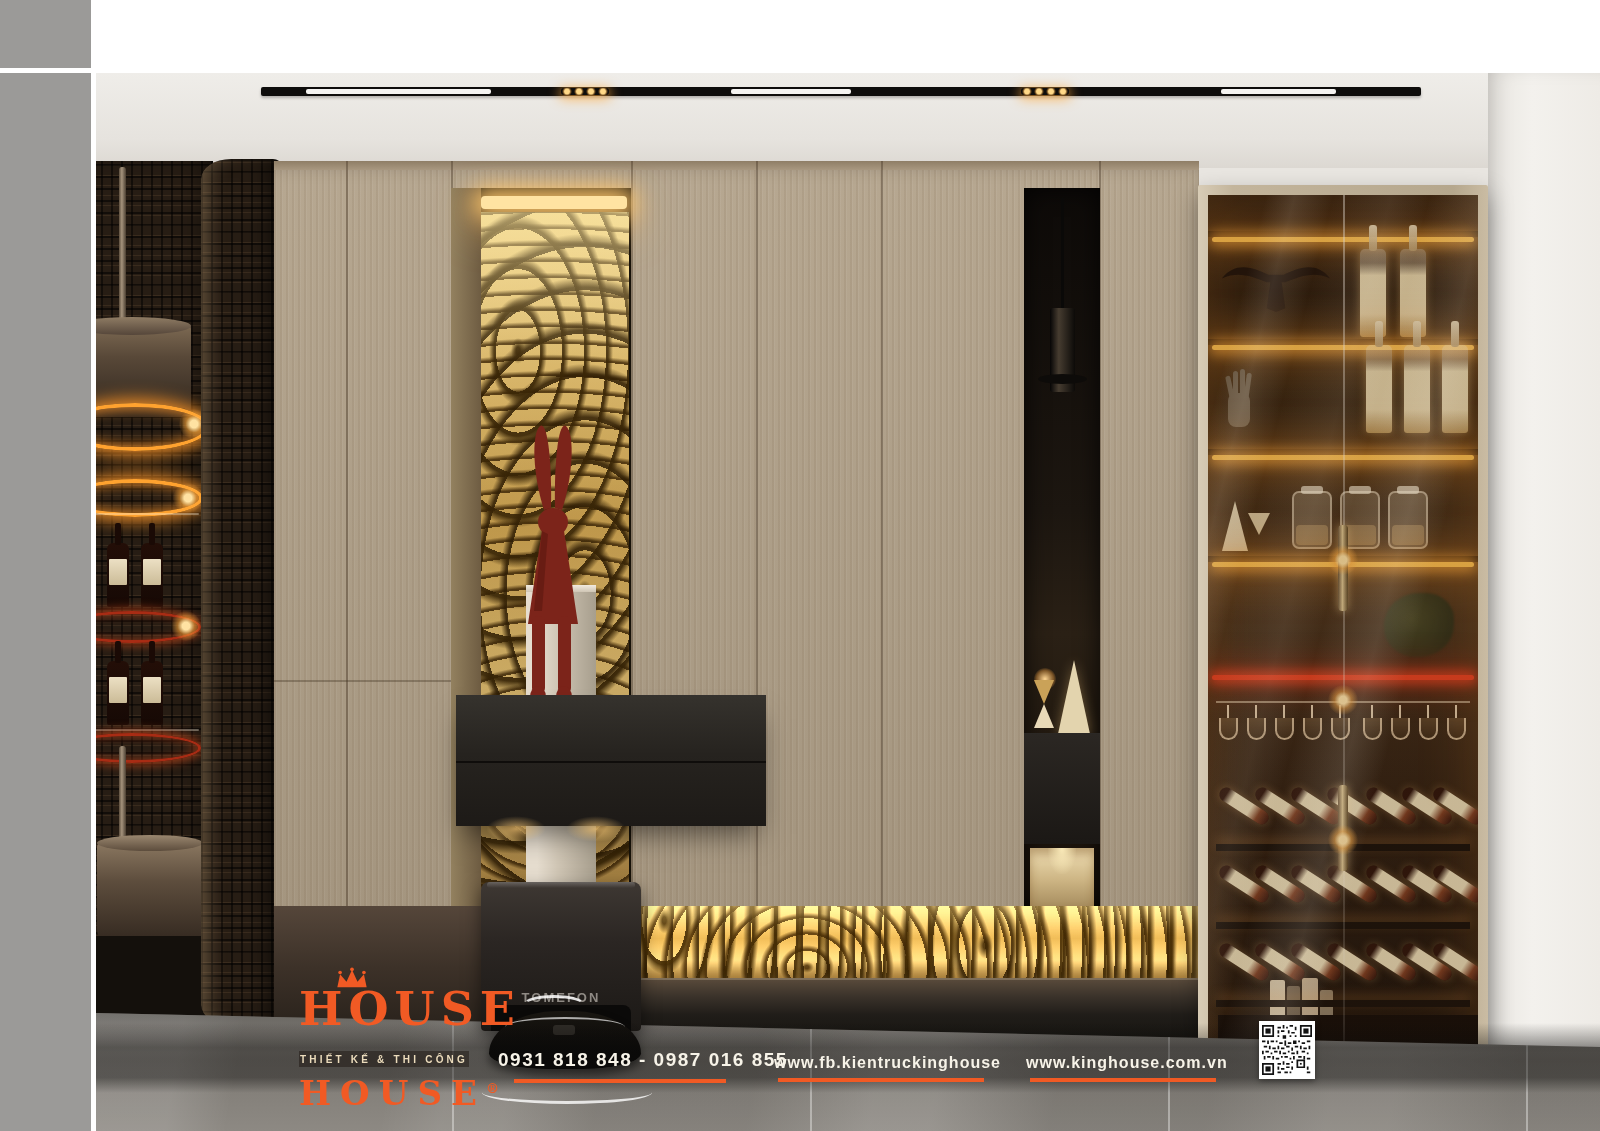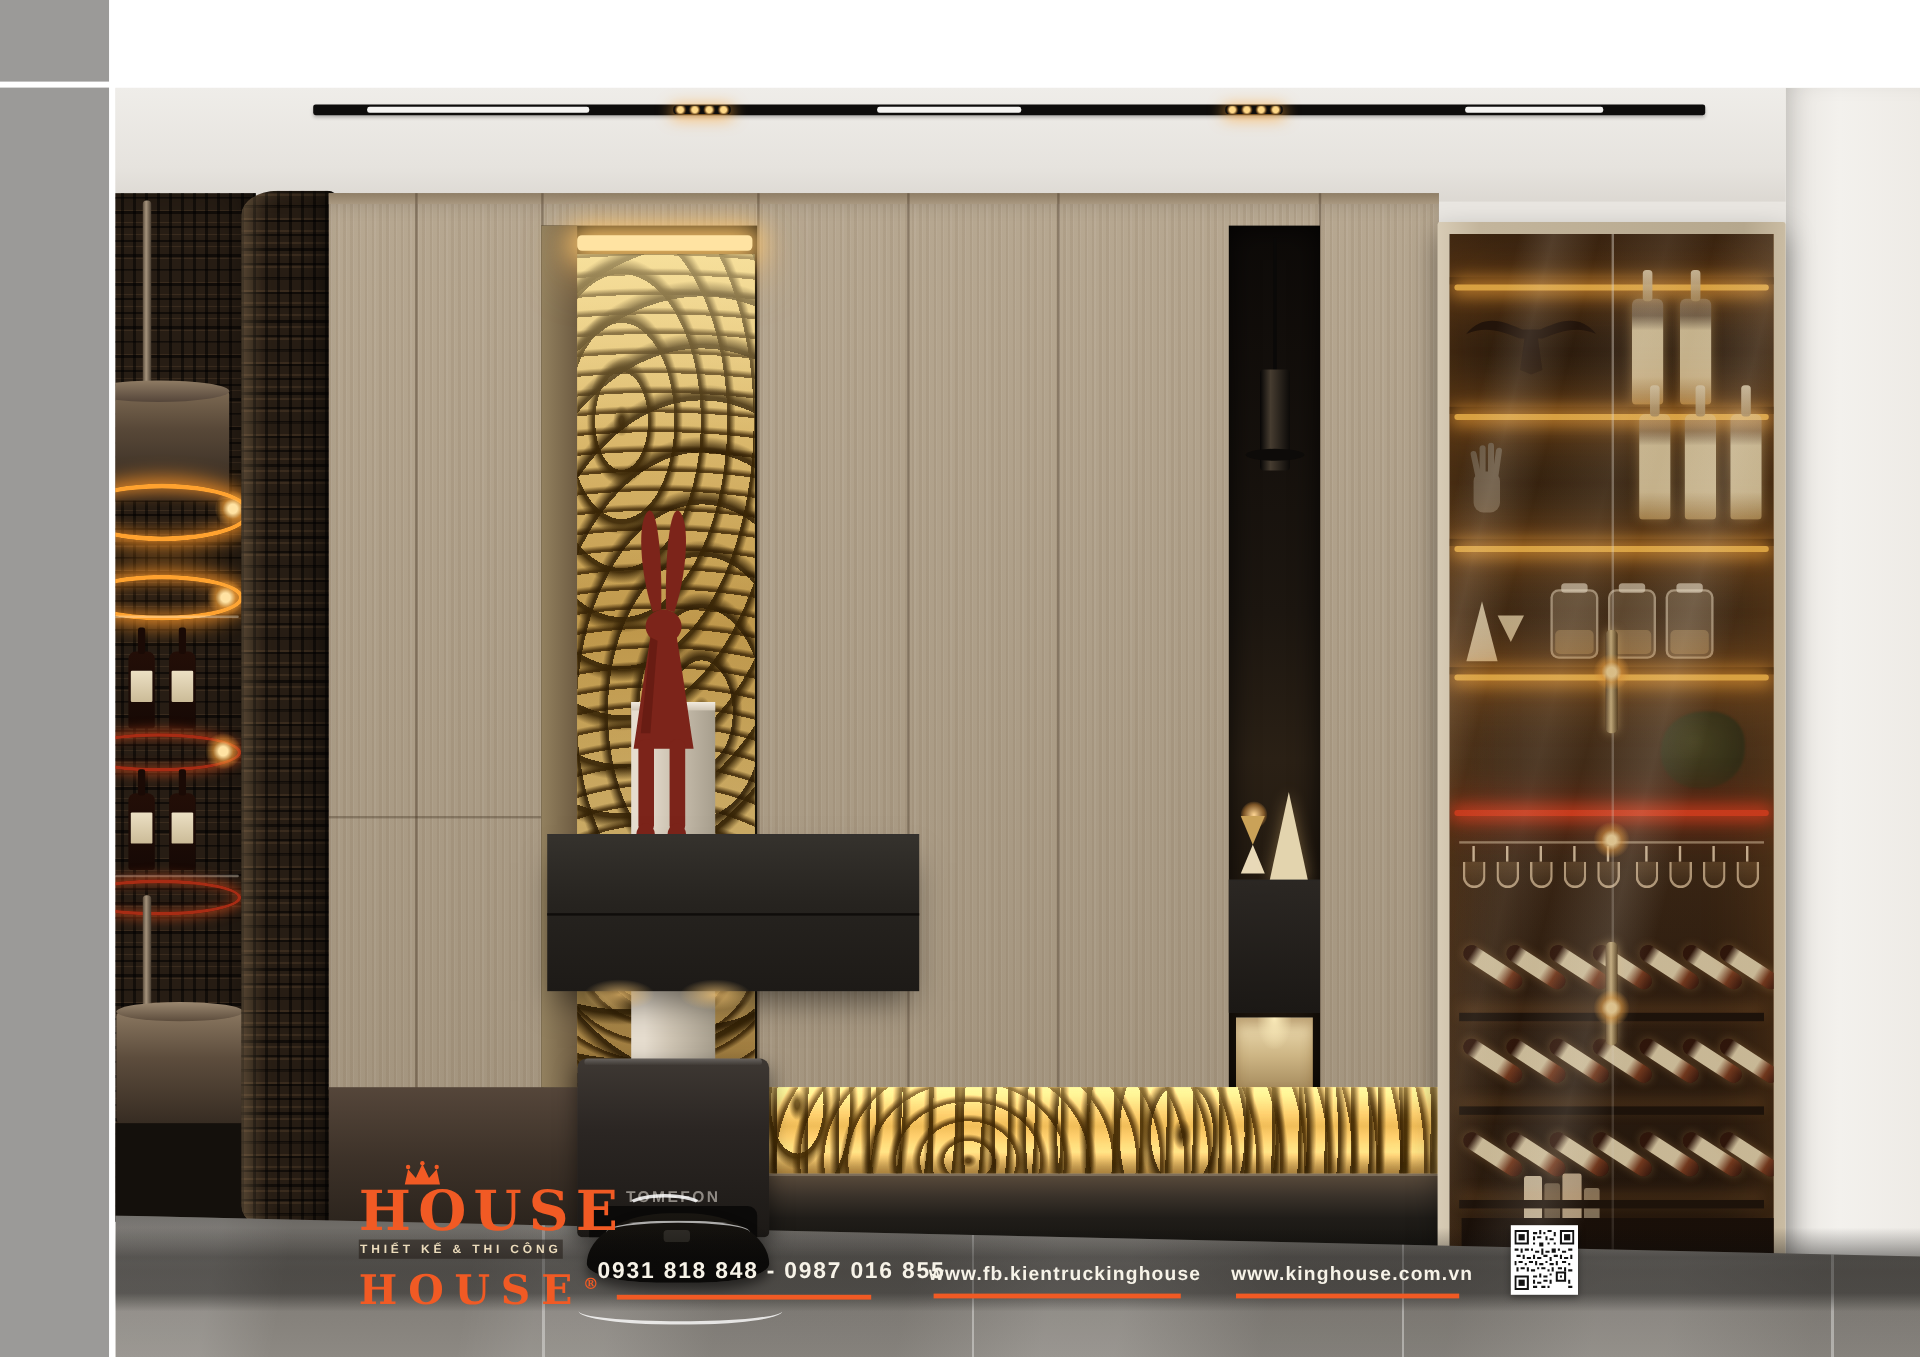--- a/index.html
+++ b/index.html
@@ -244,21 +244,21 @@
   .floor-arc{left:386px;top:1008px;width:170px;height:20px;border-radius:50%;
        border-bottom:3px solid rgba(255,255,255,.8);}
 
   
   .footer-shade{left:0;top:950px;width:1504px;height:70px;
        background:linear-gradient(180deg,rgba(12,11,10,0),rgba(12,11,10,.42) 35% 78%,rgba(12,11,10,0));}
   .logo{left:203px;top:896px;width:170px;text-align:center;color:#f15a24;}
   .logo-crown{position:absolute;left:34px;top:-2px;width:38px;height:22px;}
   .logo-king{font-family:"DejaVu Serif", serif;font-weight:bold;font-size:46px;line-height:48px;
        letter-spacing:6px;margin-top:16px;}
-  .logo-tagline{margin-top:0;background:rgba(34,28,22,.55);padding:3px 0 2px;
+  .logo-tagline{margin-top:18px;background:rgba(34,28,22,.55);padding:3px 0 2px;
        font-size:10px;font-weight:bold;letter-spacing:3.2px;color:#ecdcbc;}
   .logo-house{font-family:"DejaVu Serif", serif;font-weight:bold;font-size:34px;line-height:38px;
        letter-spacing:9px;margin-top:3px;}
   .logo-house sup{font-size:13px;letter-spacing:0;}
   .contact{position:absolute;color:#f7f3e8;font-weight:bold;white-space:nowrap;}
   .phone{left:402px;top:976px;font-size:19px;letter-spacing:1.5px;}
   .fburl{left:678px;top:981px;font-size:16px;letter-spacing:1px;}
   .weburl{left:930px;top:981px;font-size:16px;letter-spacing:1px;}
   .underline{position:absolute;height:4px;background:#f15a24;}
   .qr{left:1163px;top:948px;width:56px;height:58px;background:#fff;padding:3px;box-sizing:border-box;

